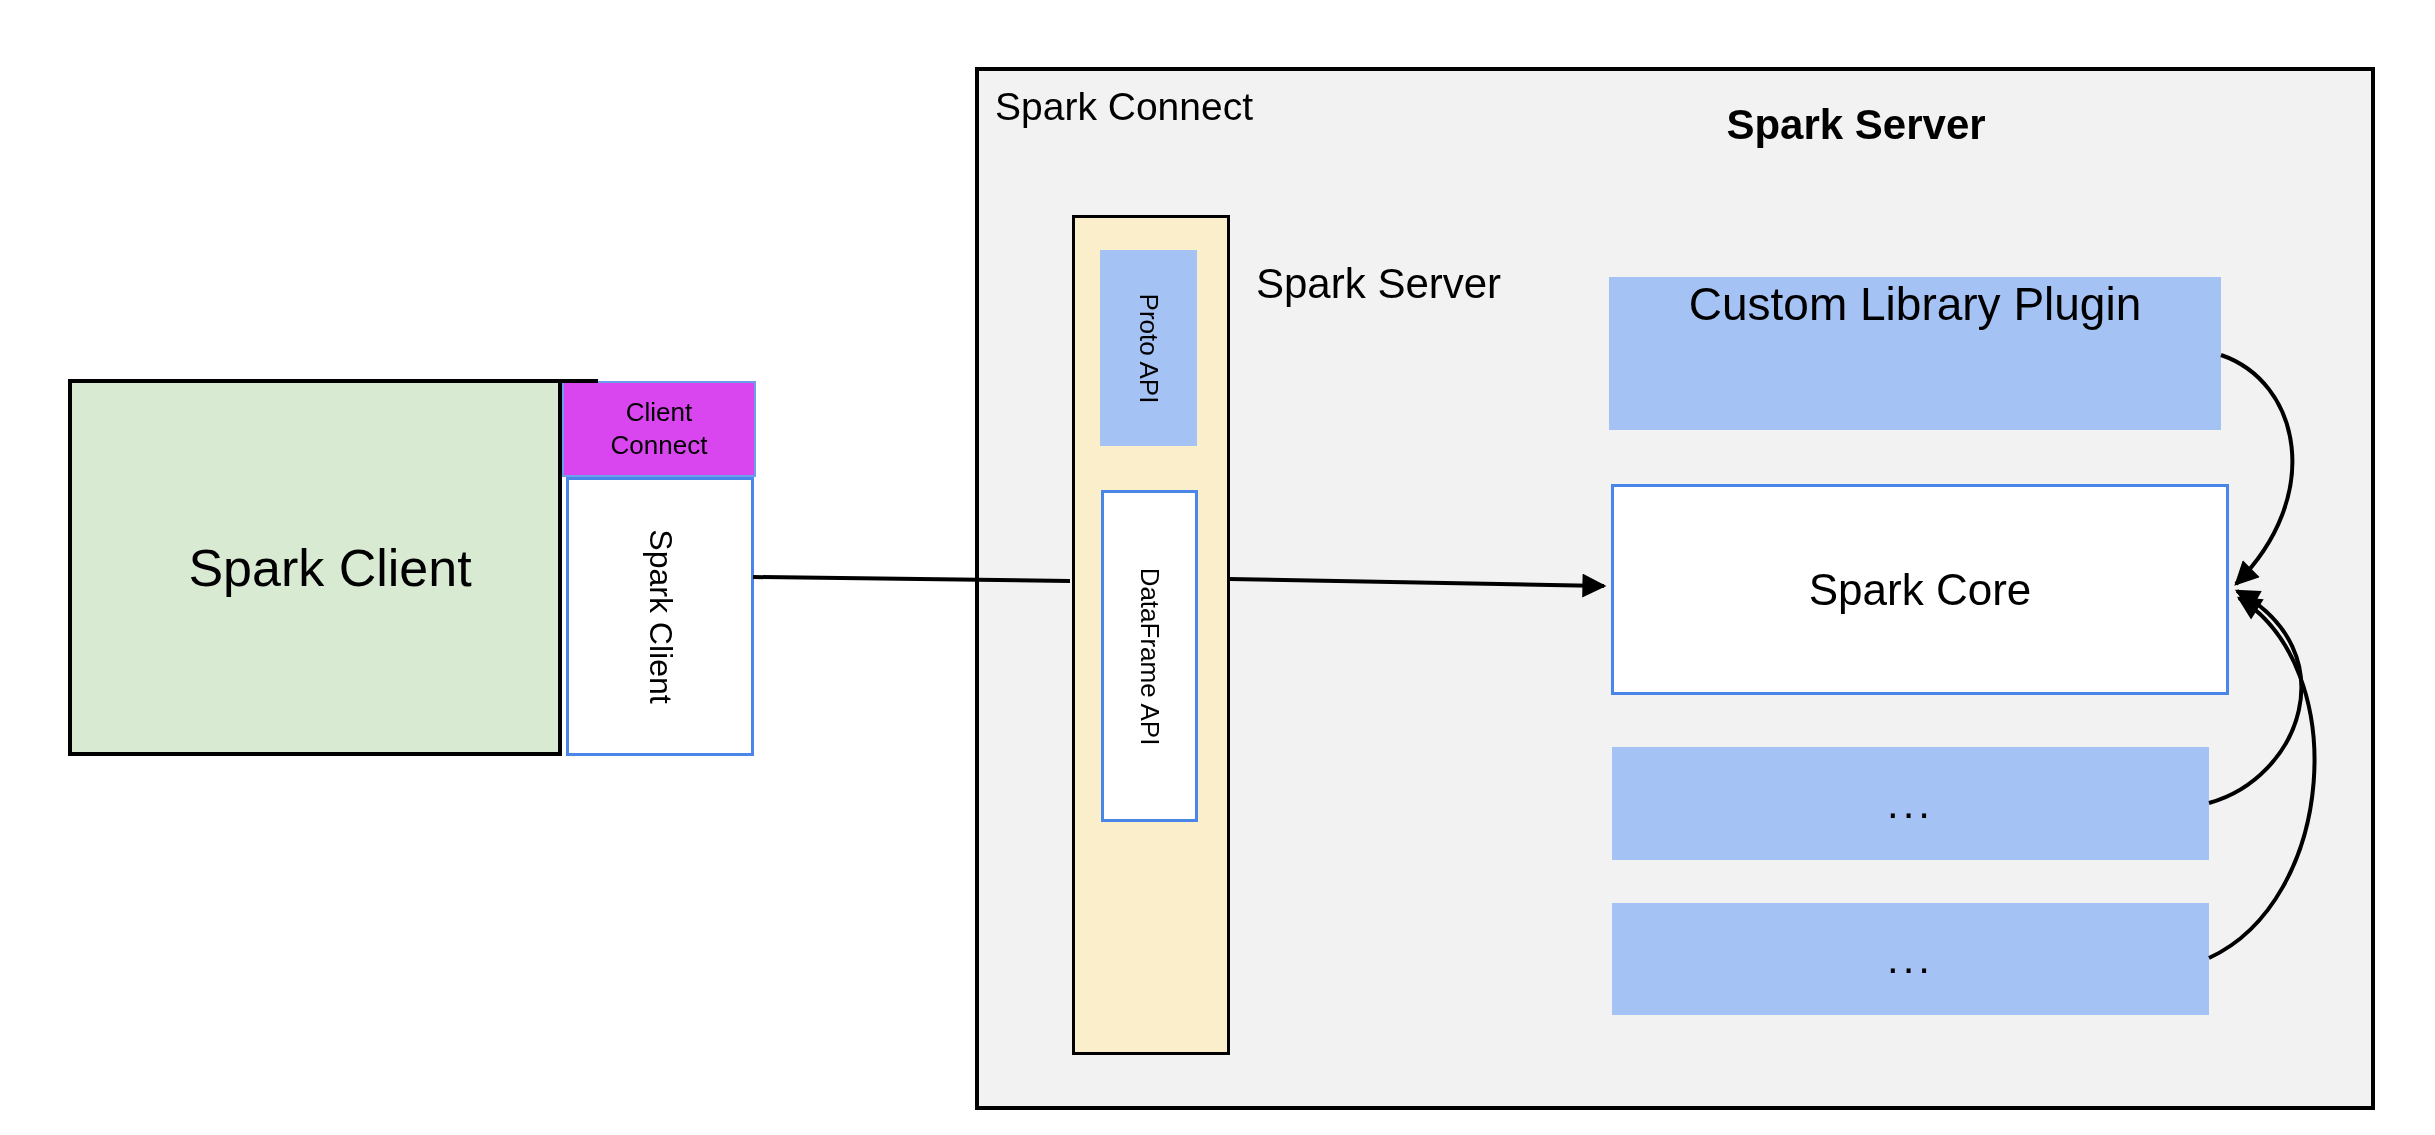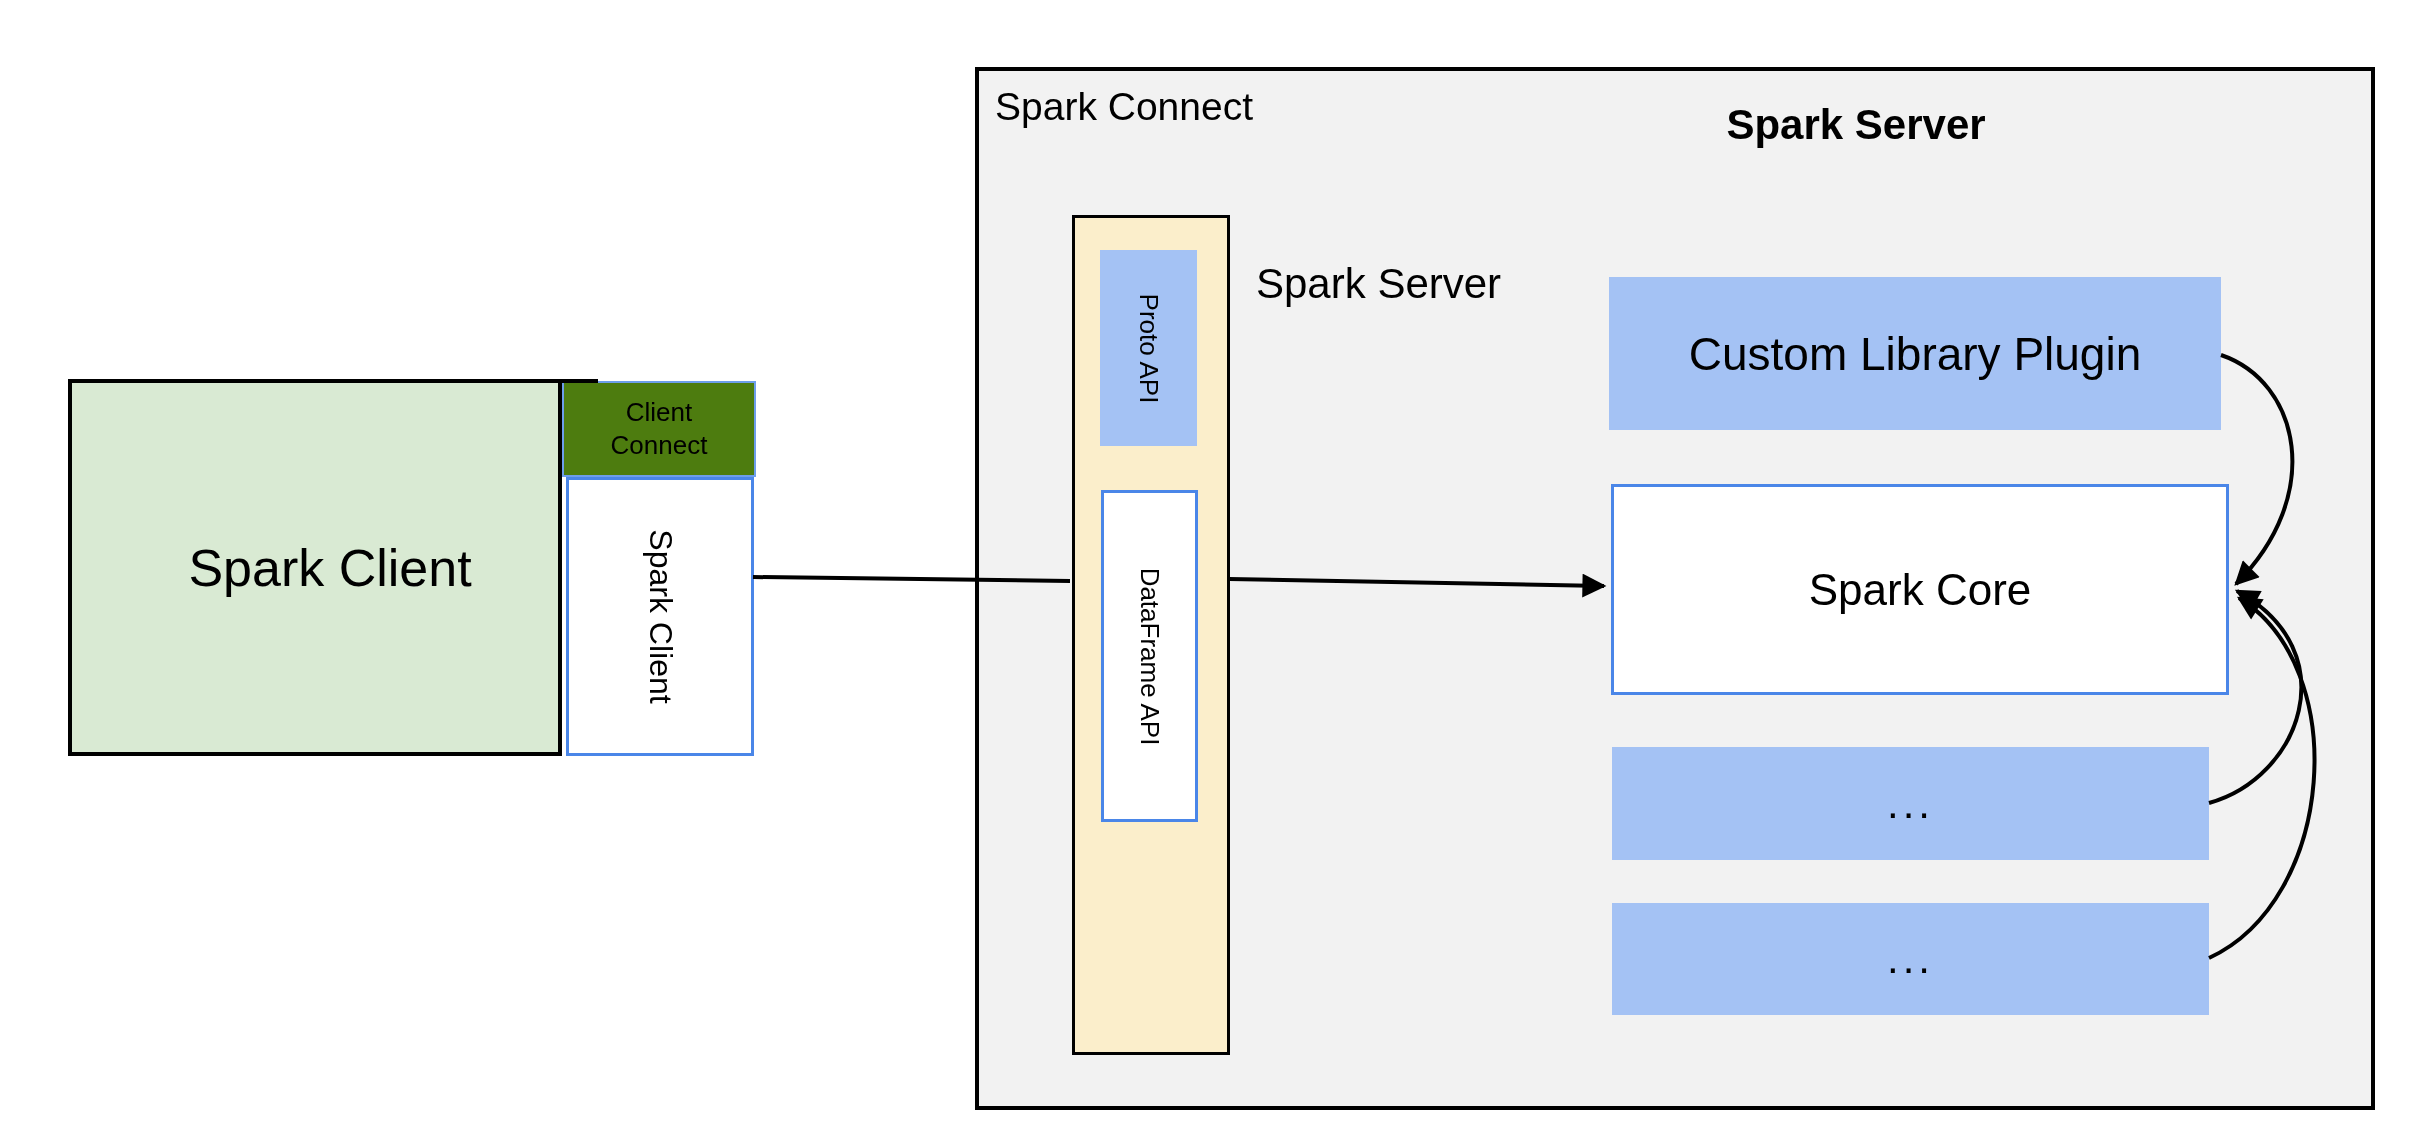--- a/index.html
+++ b/index.html
@@ -28,21 +28,21 @@
   .client-app-label {
     font-size: 52px; line-height: 68px; text-align: center;
     padding-left: 30px; white-space: nowrap;
   }
   .border-overhang {
     left: 562px; top: 379px; width: 36px; height: 4px;
     background: #000000; z-index: 3;
   }
   .client-package-box {
     left: 562px; top: 381px; width: 194px; height: 96px;
-    background: #4d7c0f;
+    background: #d946ef;
     border: 2px solid #6d9eeb;
     display: flex; align-items: center; justify-content: center;
     z-index: 2;
   }
   .client-package-label {
     font-size: 26px; line-height: 33px; text-align: center; white-space: nowrap;
   }
   .spark-client-box {
     left: 566px; top: 477px; width: 188px; height: 279px;
     background: #ffffff;
@@ -94,21 +94,21 @@
   }
   .library-label {
     left: 1256px; top: 255px; width: 420px;
     font-size: 42px; line-height: 57px; text-align: left;
   }
 
   
   .plugin-box {
     left: 1609px; top: 277px; width: 612px; height: 153px;
     background: #a4c2f4;
-    display: flex; align-items: center; justify-content: center;
+    display: flex; align-items: flex-start; justify-content: center;
     font-size: 46px;
   }
   .core-box {
     left: 1611px; top: 484px; width: 618px; height: 211px;
     background: #ffffff;
     border: 3px solid #4a86e8;
     display: flex; align-items: center; justify-content: center;
     font-size: 44px;
   }
   .dots-box-1 {

